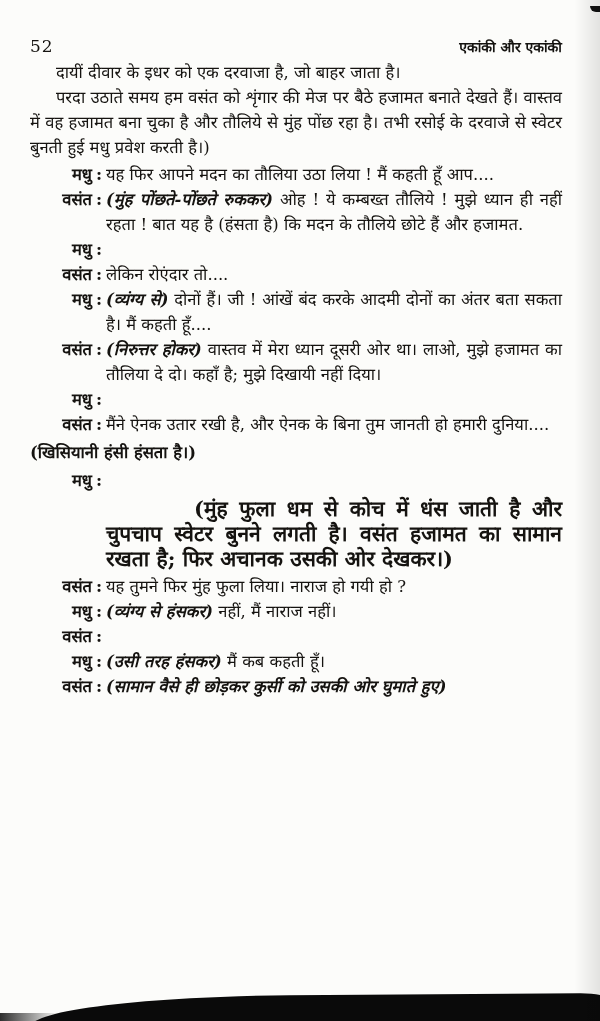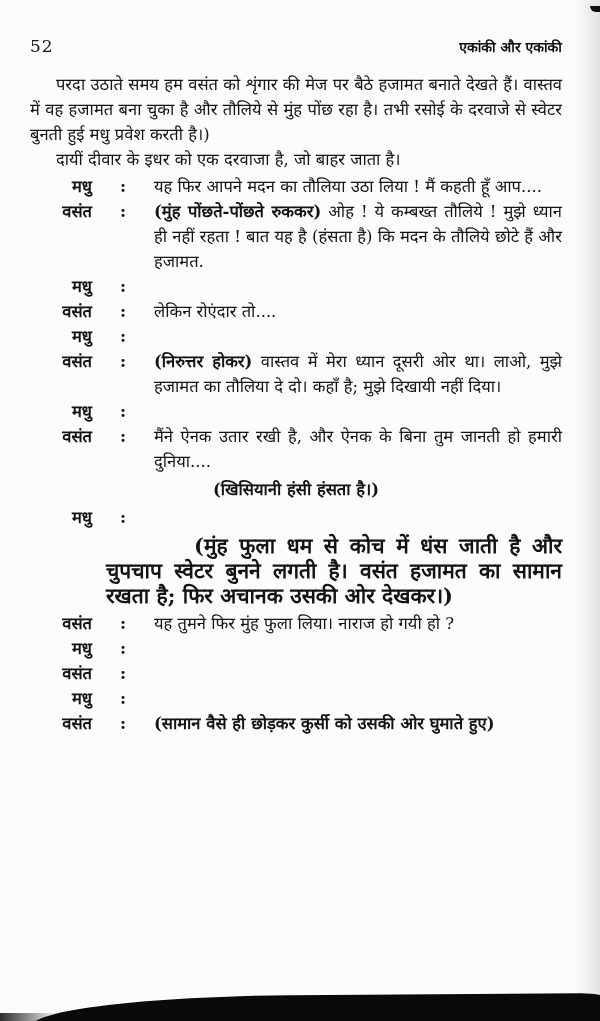--- a/index.html
+++ b/index.html
@@ -27,62 +27,61 @@
     position: absolute;
     top: 0; right: 0; bottom: 0;
     width: 26px;
     background: linear-gradient(to right, rgba(0,0,0,0), rgba(0,0,0,0.10));
     pointer-events: none;
   }
   .header-row {
     display: flex;
     justify-content: space-between;
     align-items: baseline;
-    margin-bottom: 12px;
+    margin-bottom: 0;
     text-align: right;
   }
   .page-number {
     font-size: 17px;
     letter-spacing: 1px;
   }
   .running-head {
     font-weight: bold;
     font-size: 14px;
   }
   .opening p {
     margin: 0;
     text-align: justify;
     text-indent: 26px;
   }
   .script-body { margin-top: 2px; }
   .entry {
     display: flex;
     margin: 0 0;
-    gap: 24px;
   }
   .speaker-cell {
     flex: 0 0 62px;
     text-align: right;
     font-weight: bold;
     white-space: nowrap;
   }
   .sep-cell {
     flex: 0 0 14px;
     text-align: center;
     font-weight: bold;
   }
   .speech-cell {
     flex: 1 1 auto;
     text-align: justify;
   }
   .dir {
     font-weight: bold;
+    font-style: italic;
   }
   .centered-direction {
-    text-align: center;
     font-weight: bold;
     margin: 3px 0;
   }
   .block-direction {
     font-weight: bold;
     margin: 3px 0 3px 76px;
     text-indent: 88px;
     text-align: justify;
     font-size: 21px;
   }
@@ -120,22 +119,22 @@
 <body>
 
 <div class="page">
 
   <div class="header-row">
     <span class="page-number">52</span>
     <span class="running-head">एकांकी और एकांकी</span>
   </div>
 
   <div class="opening">
+    <p>दायीं दीवार के इधर को एक दरवाजा है, जो बाहर जाता है।</p>
     <p>परदा उठाते समय हम वसंत को शृंगार की मेज पर बैठे हजामत बनाते देखते हैं। वास्तव में वह हजामत बना चुका है और तौलिये से मुंह पोंछ रहा है। तभी रसोई के दरवाजे से स्वेटर बुनती हुई मधु प्रवेश करती है।)</p>
-    <p>दायीं दीवार के इधर को एक दरवाजा है, जो बाहर जाता है।</p>
   </div>
 
   <div class="script-body">
   <div class="entry">
     <span class="speaker-cell">मधु</span>
     <span class="sep-cell">:</span>
     <span class="speech-cell"><span>यह फिर आपने मदन का तौलिया उठा लिया ! मैं कहती हूँ आप....</span></span>
   </div>
 
   <div class="entry">
@@ -151,20 +150,21 @@
 
   <div class="entry">
     <span class="speaker-cell">वसंत</span>
     <span class="sep-cell">:</span>
     <span class="speech-cell"><span>लेकिन रोएंदार तो....</span></span>
   </div>
 
   <div class="entry">
     <span class="speaker-cell">मधु</span>
     <span class="sep-cell">:</span>
+    <span class="speech-cell"><span class="dir">(व्यंग्य से)</span><span> दोनों हैं। जी ! आंखें बंद करके आदमी दोनों का अंतर बता सकता है। मैं कहती हूँ....</span></span>
   </div>
 
   <div class="entry">
     <span class="speaker-cell">वसंत</span>
     <span class="sep-cell">:</span>
     <span class="speech-cell"><span class="dir">(निरुत्तर होकर)</span><span> वास्तव में मेरा ध्यान दूसरी ओर था। लाओ, मुझे हजामत का तौलिया दे दो। कहाँ है; मुझे दिखायी नहीं दिया।</span></span>
   </div>
 
   <div class="entry">
     <span class="speaker-cell">मधु</span>
@@ -188,30 +188,32 @@
 
   <div class="entry">
     <span class="speaker-cell">वसंत</span>
     <span class="sep-cell">:</span>
     <span class="speech-cell"><span>यह तुमने फिर मुंह फुला लिया। नाराज हो गयी हो ?</span></span>
   </div>
 
   <div class="entry">
     <span class="speaker-cell">मधु</span>
     <span class="sep-cell">:</span>
-  </div>
-
-  <div class="entry">
-    <span class="speaker-cell">वसंत</span>
-    <span class="sep-cell">:</span>
-  </div>
-
-  <div class="entry">
-    <span class="speaker-cell">मधु</span>
-    <span class="sep-cell">:</span>
+    <span class="speech-cell"><span class="dir">(व्यंग्य से हंसकर)</span><span> नहीं, मैं नाराज नहीं।</span></span>
+  </div>
+
+  <div class="entry">
+    <span class="speaker-cell">वसंत</span>
+    <span class="sep-cell">:</span>
+  </div>
+
+  <div class="entry">
+    <span class="speaker-cell">मधु</span>
+    <span class="sep-cell">:</span>
+    <span class="speech-cell"><span class="dir">(उसी तरह हंसकर)</span><span> मैं कब कहती हूँ।</span></span>
   </div>
 
   <div class="entry">
     <span class="speaker-cell">वसंत</span>
     <span class="sep-cell">:</span>
     <span class="speech-cell"><span class="dir">(सामान वैसे ही छोड़कर कुर्सी को उसकी ओर घुमाते हुए)</span><span></span></span>
   </div>
 </div>
 
   <div class="corner-mark"></div>

